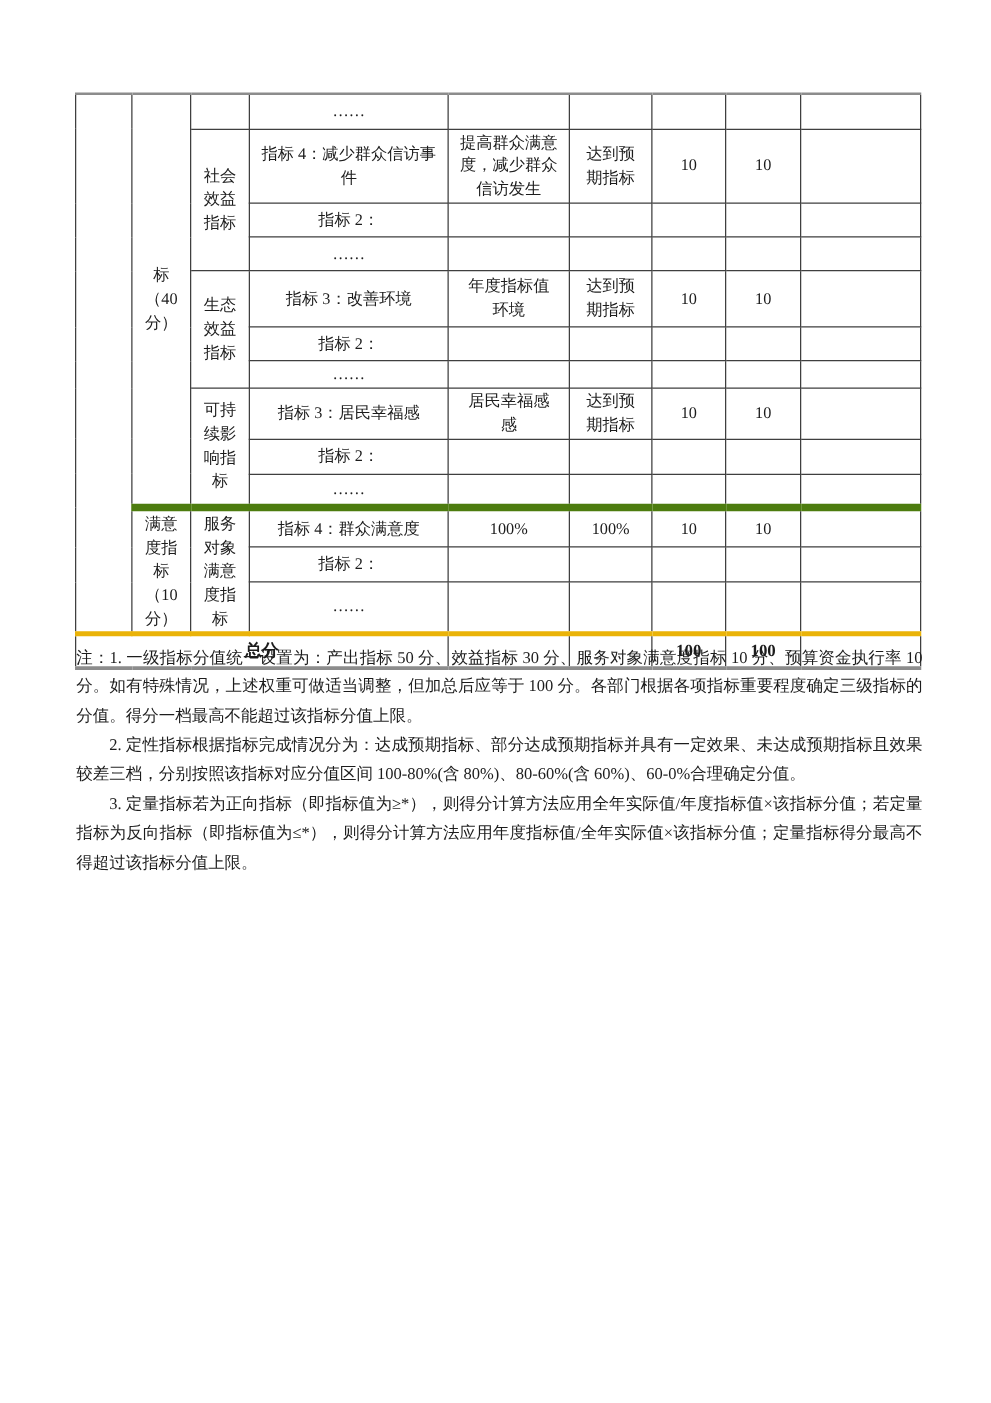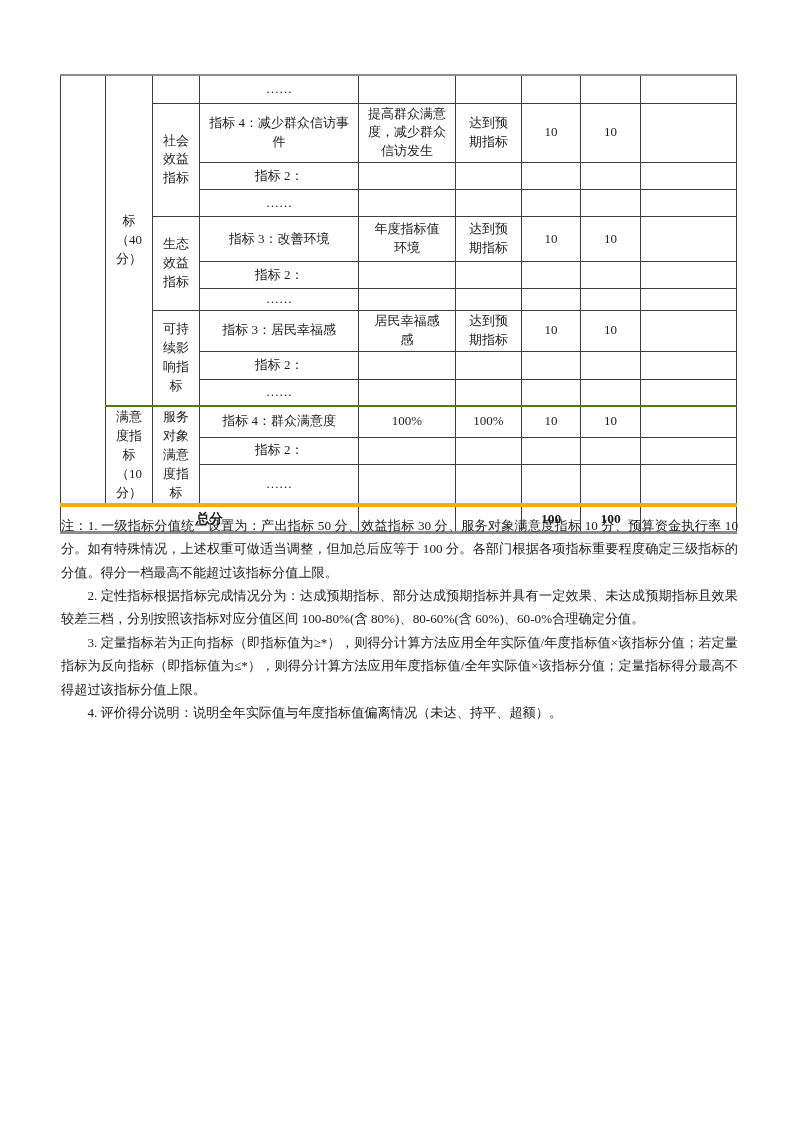--- a/index.html
+++ b/index.html
@@ -17,21 +17,21 @@
     font-size:13px; line-height:1.45;
     text-align:center; vertical-align:middle;
     padding:1px 4px; overflow:hidden;
     word-break:break-all;
   }
   table.t tr.first-row td { border-top:2px solid #8c8c8c; }
   td.left  { text-align:left; padding-left:6px; }
   td.right { text-align:right; padding-right:6px; }
   td.top   { vertical-align:top; padding-top:3px; }
   .pre     { white-space:pre-line; }
-  tr.thick td { border-top:2px solid #4d7c0f;margin-top:48px; }
+  tr.thick td { border-top:6px solid #4d7c0f;margin-top:48px; }
   tr.total td {
     border-top:4px solid #eab308;
     border-bottom:3px solid #8c8c8c;
     font-weight:bold; font-size:13.5px;
   }
   td.hide-right { border-right:hidden; }
   .notes { position:absolute; left:61px; top:514px; width:677px; }
   .note {
     margin:0; font-size:13.2px; line-height:1.77;
     text-align:justify; text-indent:2em; word-break:break-all;
@@ -207,16 +207,15 @@
         <td>100</td>
         <td></td>
       </tr>
     </tbody>
   </table>
 
   <div class="notes">
     <p class="note first">注：1. 一级指标分值统一设置为：产出指标 50 分、效益指标 30 分、服务对象满意度指标 10 分、预算资金执行率 10 分。如有特殊情况，上述权重可做适当调整，但加总后应等于 100 分。各部门根据各项指标重要程度确定三级指标的分值。得分一档最高不能超过该指标分值上限。</p>
     <p class="note">2. 定性指标根据指标完成情况分为：达成预期指标、部分达成预期指标并具有一定效果、未达成预期指标且效果较差三档，分别按照该指标对应分值区间 100-80%(含 80%)、80-60%(含 60%)、60-0%合理确定分值。</p>
     <p class="note">3. 定量指标若为正向指标（即指标值为≥*），则得分计算方法应用全年实际值/年度指标值×该指标分值；若定量指标为反向指标（即指标值为≤*），则得分计算方法应用年度指标值/全年实际值×该指标分值；定量指标得分最高不得超过该指标分值上限。</p>
-    <p class="note">4. 评价得分说明：说明全年实际值与年度指标值偏离情况（未达、持平、超额）。</p>
   </div>
 
 </div>
 
 </body></html>

